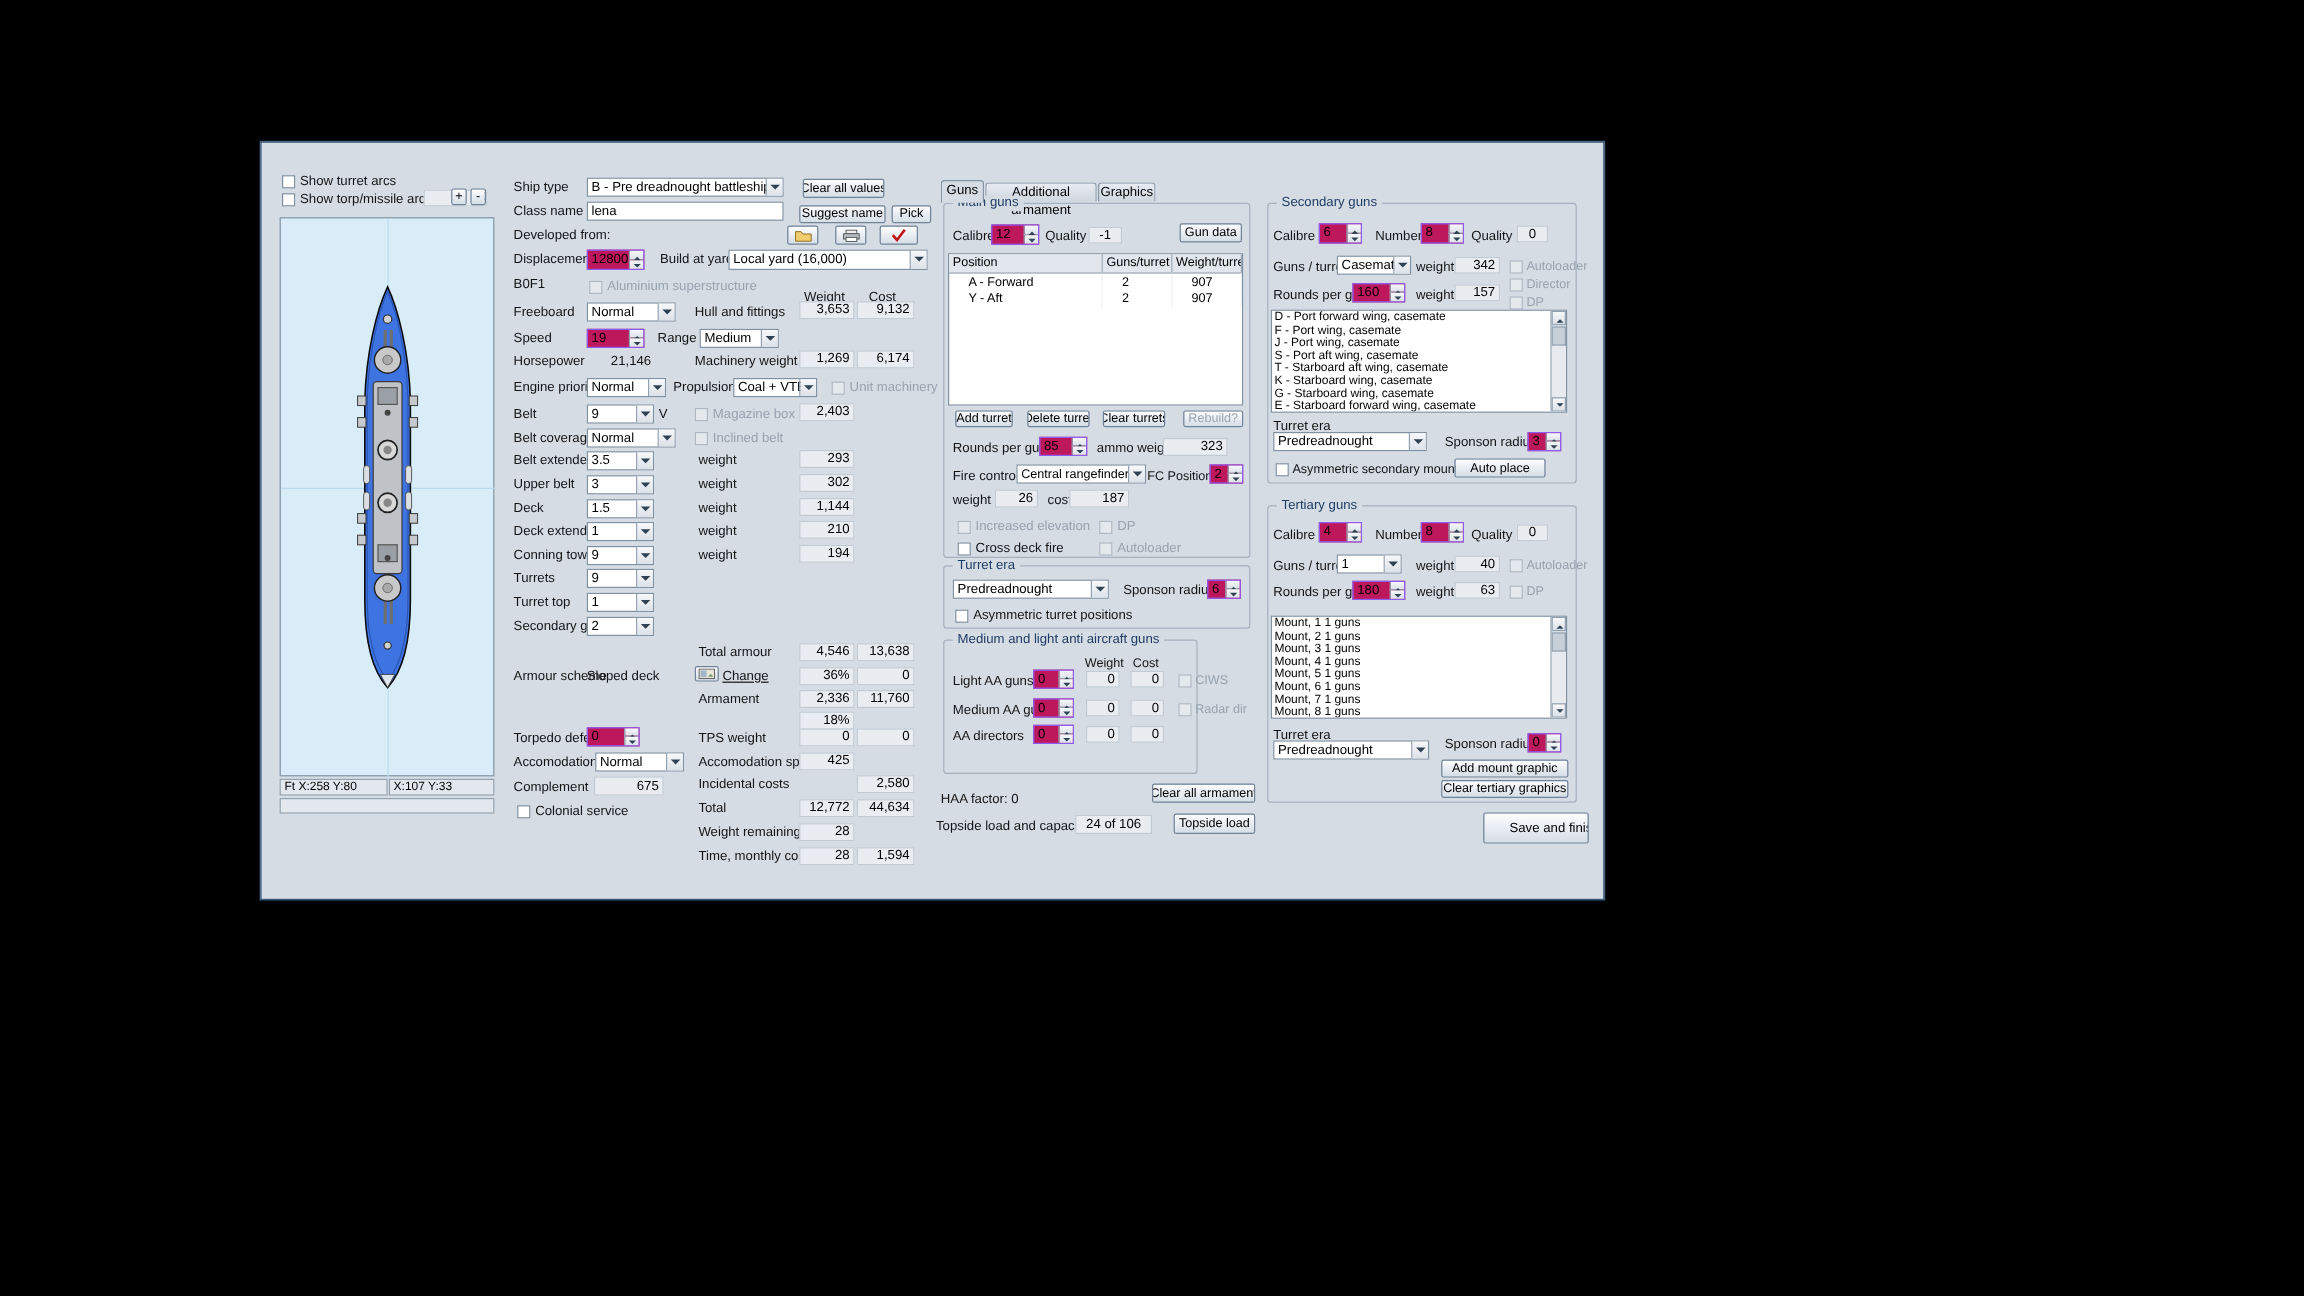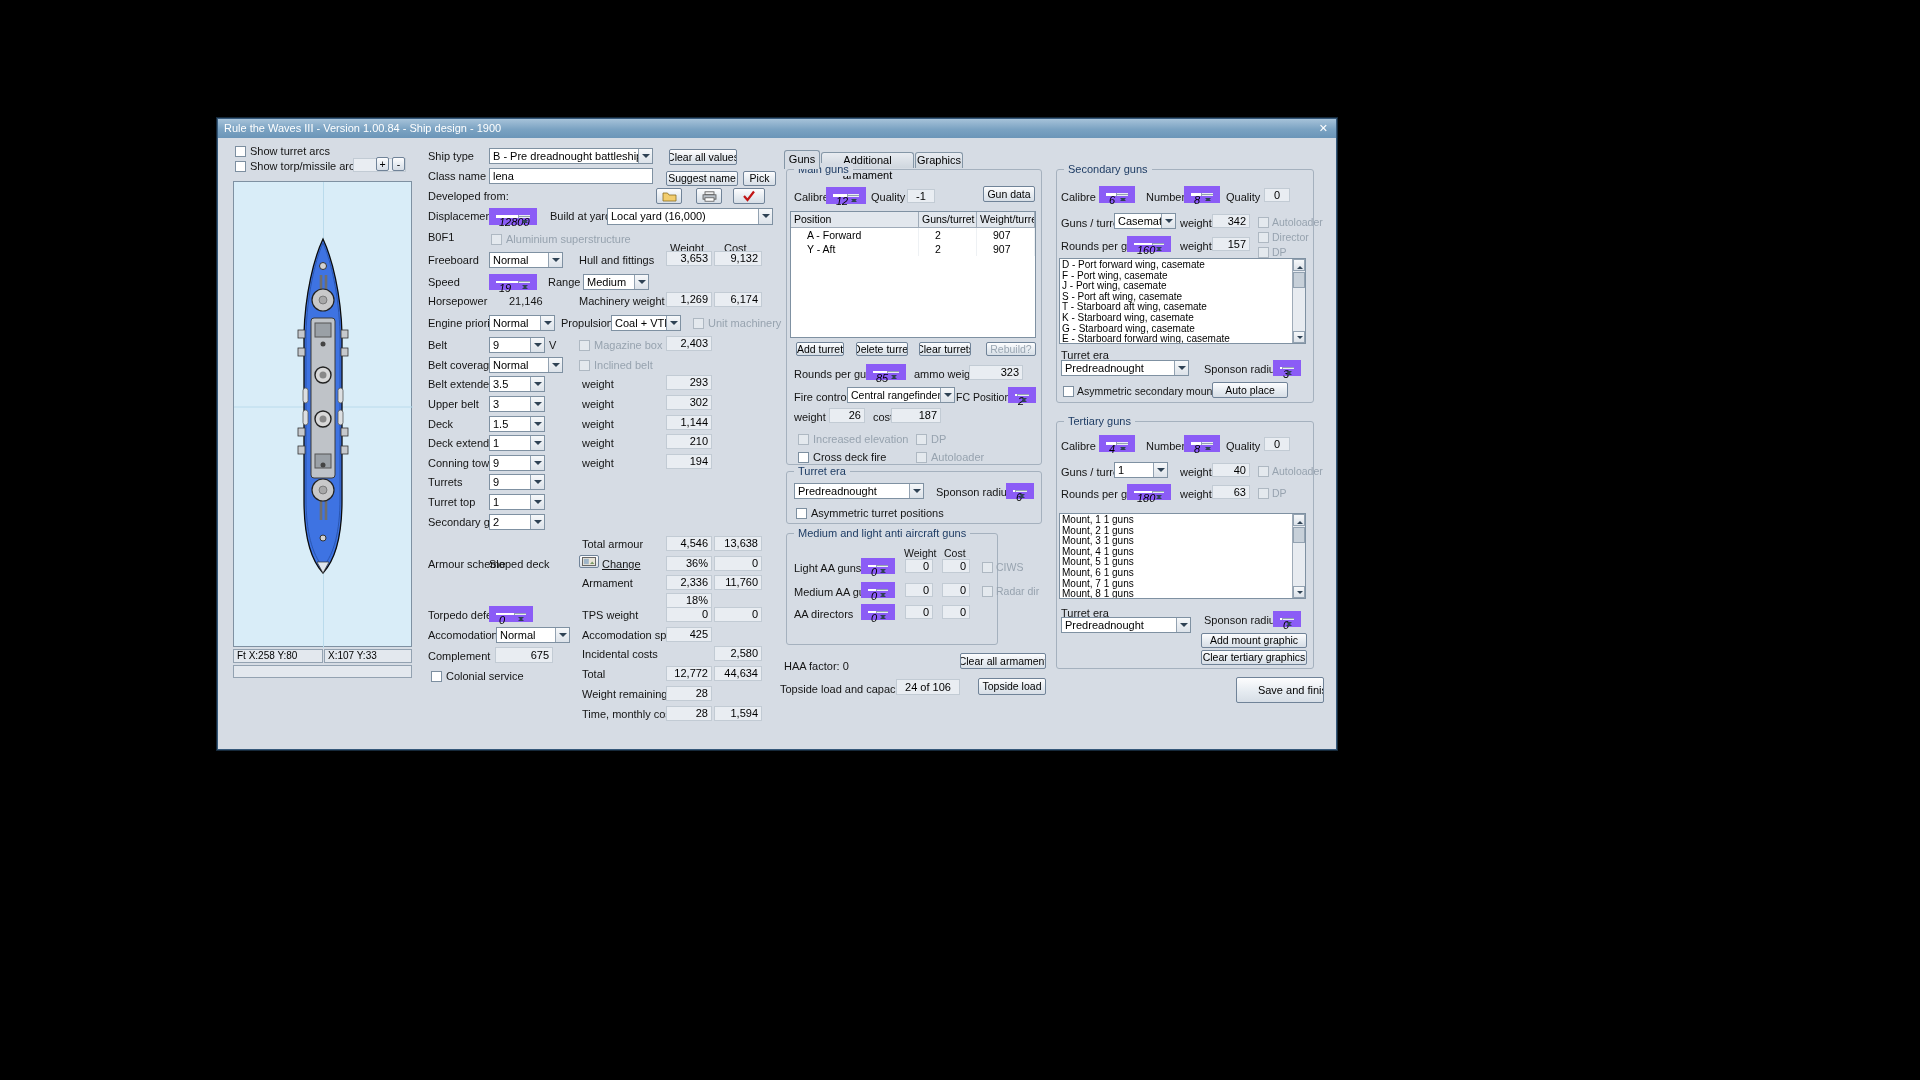--- a/index.html
+++ b/index.html
@@ -11,21 +11,21 @@
   .lbl.sm{font-size:10.5px;}
   .fld{position:absolute;background:#fff;border:1px solid #7f91a2;font-size:11px;line-height:14px;padding:0 3px;white-space:nowrap;overflow:hidden;}
   .ro{position:absolute;background:#e9edf2;border:1px solid #c2cbd4;font-size:11px;line-height:13px;text-align:right;padding:0 3px;white-space:nowrap;overflow:hidden;height:15px;}
   .ro.ctr{text-align:center;}
   .btn{position:absolute;background:linear-gradient(180deg,#fdfdfe,#e4eaf0 60%,#d7dee6);border:1px solid #708398;border-radius:2px;font-size:10.5px;line-height:13px;text-align:center;overflow:hidden;white-space:nowrap;display:flex;align-items:center;justify-content:center;gap:3px;}
   .btn.dis{color:#9aa6b2;}
   .dd{position:absolute;background:#fff;border:1px solid #7f91a2;height:16px;}
   .dd .txt{display:block;font-size:11px;line-height:14px;padding:0 16px 0 3px;white-space:nowrap;overflow:hidden;}
   .dd .arw{position:absolute;right:0;top:0;bottom:0;width:14px;background:linear-gradient(180deg,#f6f8fa,#dce2e9);border-left:1px solid #93a2b1;}
   .dd .arw:after{content:"";position:absolute;left:3px;top:5px;border:4px solid transparent;border-top:4px solid #2f4254;}
-  .sp{position:absolute;background:#ffffff;border:7px solid #8b5cf6;height:16px;font-style:italic;}
+  .sp{position:absolute;background:#be185d;border:1px solid #8b5cf6;height:16px;}
   .sp .txt{display:block;font-size:11px;line-height:14px;padding:0 14px 0 3px;white-space:nowrap;overflow:hidden;}
   .sp .up,.sp .dn{position:absolute;right:0;width:12px;height:50%;background:linear-gradient(180deg,#f6f8fa,#dce2e9);border-left:1px solid #93a2b1;}
   .sp .up{top:0;border-bottom:1px solid #93a2b1;}
   .sp .dn{bottom:0;}
   .sp .up:after{content:"";position:absolute;left:2.5px;top:1.5px;border:3px solid transparent;border-bottom:3.5px solid #2f4254;}
   .sp .dn:after{content:"";position:absolute;left:2.5px;top:3px;border:3px solid transparent;border-top:3.5px solid #2f4254;}
   .cb{position:absolute;display:flex;align-items:center;gap:4px;font-size:11px;line-height:12px;white-space:nowrap;color:#141414;}
   .cb.sm{font-size:10.5px;gap:3px;}
   .cb .bx{width:11px;height:11px;background:#fff;border:1px solid #7d8fa0;flex:0 0 auto;}
   .cb.dis{color:#97a3af;}
@@ -50,24 +50,20 @@
   .sb .th{position:absolute;left:0;right:0;top:13px;height:16px;background:#c7d0d9;border:1px solid #93a2b1;}
   .stat{position:absolute;background:#e3e8ee;border:1px solid #93a2b1;font-size:10px;line-height:12px;padding:0 3px;white-space:nowrap;overflow:hidden;}
   #canvas{position:absolute;left:15px;top:62px;width:179px;height:466px;background:#d9edf8;border:1px solid #7f91a2;}
   .ul{text-decoration:underline;}
 </style>
 </head>
 <body>
 
 <div id="win">
 
-  <div class="tb">
-    <span>Rule the Waves III - Version 1.00.84 - Ship design - 1900</span>
-    <span class="x">✕</span>
-  </div>
 
   <label class="cb" style="left:17px;top:26px;">
     <span class="bx"></span>
     <span>Show turret arcs</span>
   </label>
   <label class="cb" style="left:17px;top:41px;">
     <span class="bx"></span>
     <span>Show torp/missile arcs</span>
   </label>
   <div class="ro ctr" style="left:135px;top:39px;width:21px;height:14px;font-size:10px;line-height:12px;padding-left:48px;">30</div>

